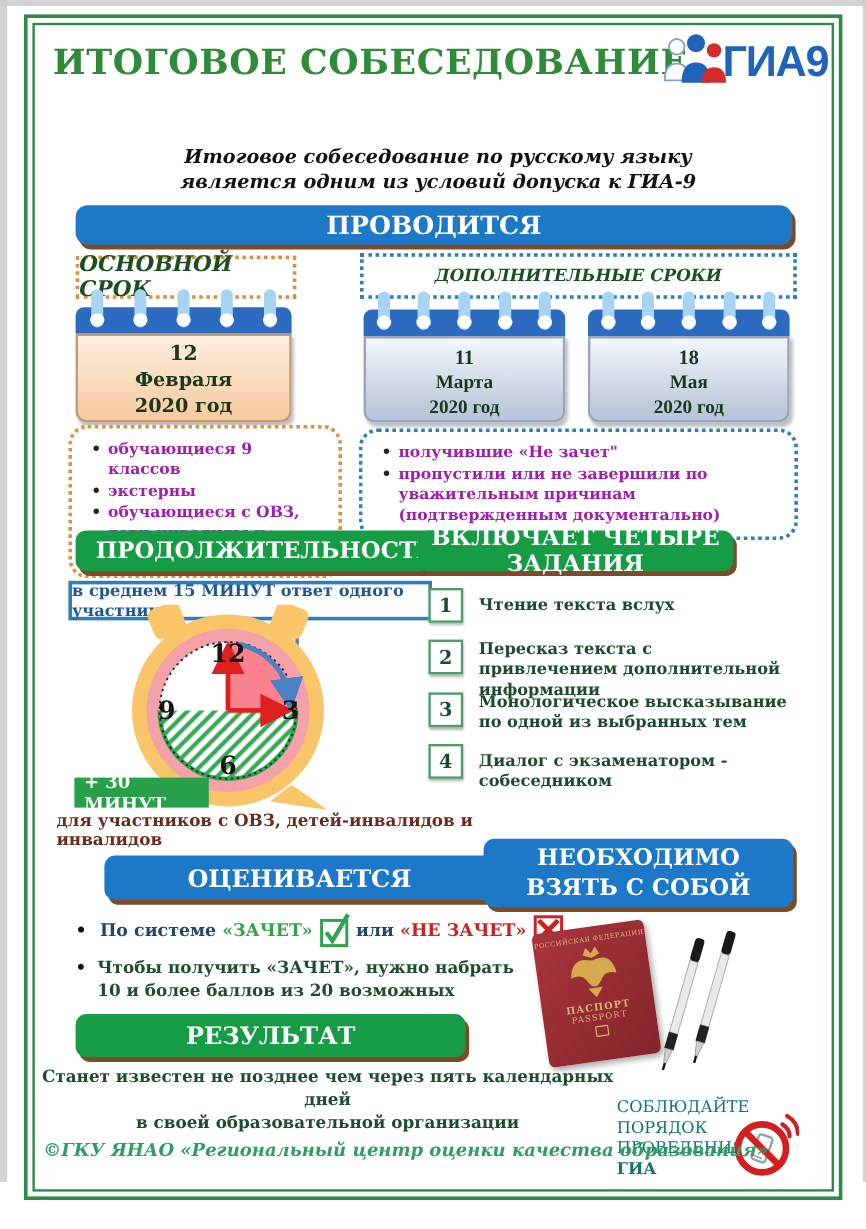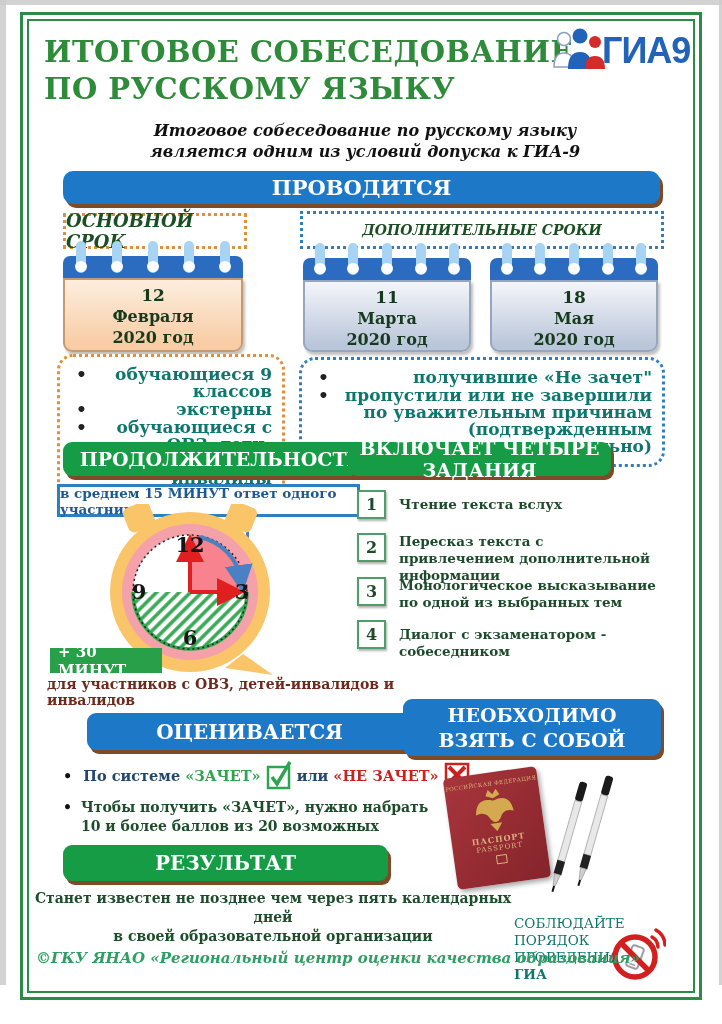--- a/index.html
+++ b/index.html
@@ -31,45 +31,45 @@
   .b-eval{left:63px;top:713px;width:325px;height:37px;font-size:20px;margin-left:24px;}
   .b-bring{left:403px;top:699px;width:258px;height:57px;font-size:19px;line-height:25px;}
   .b-result{left:63px;top:845px;width:325px;height:36px;font-size:20px;}
   
   .dotlabel{position:absolute;display:flex;align-items:center;justify-content:center;background:#fff;
             font-weight:bold;font-style:italic;color:#1b4f22;}
   .dotlabel.orange{border:3px dotted #df8f3f;} .dotlabel.blue2{border:3px dotted #2f7fbe;}
   .l-main{left:63px;top:213px;width:178px;height:30px;font-size:18px;}
   .l-add{left:300px;top:211px;width:358px;height:32px;font-size:14px;}
   .dotlist{position:absolute;margin:0;background:#fff;border-radius:16px;list-style:none;
-           color:#0f766e;font-weight:bold;font-size:17px;line-height:17px;padding:9px 10px 8px 30px;text-align:right;}
+           color:#a21caf;font-weight:bold;font-size:13px;line-height:17px;padding:9px 10px 8px 30px;}
   .dotlist.orange-list{left:57px;top:354px;width:182px;border:3px dotted #df8f3f;}
   .dotlist.blue-list{left:299px;top:357px;width:320px;border:3px dotted #2f7fbe;}
   .dotlist li{position:relative;margin-bottom:1px;}
   .dotlist li::before{content:"•";position:absolute;left:-14px;color:#222;}
   
   .cal{position:absolute;}
   .cal-header{position:relative;height:22px;background:#2b6cc0;border-radius:7px 7px 0 0;}
   .ring{position:absolute;top:-15px;width:10px;height:32px;background:#a7d4f2;border-radius:5px;}
   .ring::after{content:"";position:absolute;left:-1px;bottom:1px;width:12px;height:11px;background:#fff;border-radius:50%;}
   .ring.r1{left:calc(10% - 5px);} .ring.r2{left:calc(30% - 5px);} .ring.r3{left:calc(50% - 5px);}
   .ring.r4{left:calc(70% - 5px);} .ring.r5{left:calc(90% - 5px);}
   .cal-body{border-radius:0 0 9px 9px;text-align:center;font-weight:bold;color:#173a1d;padding-top:5px;
             box-shadow:2px 3px 3px rgba(0,0,0,.25);}
   .cal-body.peach{height:65px;background:linear-gradient(180deg,#fdeede 0%,#f8cda6 90%);border:2px solid #c49a72;}
-  .cal-body.bluegray{height:63px;background:linear-gradient(180deg,#f4f6fa 0%,#bac6da 92%);border:2px solid #98a5bf;}
+  .cal-body.bluegray{height:63px;background:linear-gradient(180deg,#f4f6fa 0%,#bac6da 92%);border:2px solid #98a5bf;font-family:Liberation Serif, serif;}
   .cal-day{font-size:17px;line-height:21px;} .cal-month,.cal-year{font-size:16px;line-height:21px;}
   
   .callout{position:absolute;left:57px;top:484px;width:297px;height:27px;border:3px solid #2f7fbe;background:#fff;
            display:flex;align-items:center;justify-content:center;color:#1d5796;font-weight:bold;font-size:13.5px;}
   .vline{position:absolute;width:3px;}
   .vline.blue-line{left:246px;top:511px;height:76px;background:#4a80c4;}
   .vline.green-line{left:138px;top:598px;height:52px;background:#28a04a;}
   .clock{position:absolute;left:95px;top:504px;}
-  .plus30{position:absolute;left:50px;top:648px;width:112px;height:25px;background:#28a04a;color:#fff;
+  .plus30{position:absolute;left:62px;top:648px;width:112px;height:25px;background:#28a04a;color:#fff;
           font-weight:bold;font-size:15px;display:flex;align-items:center;padding-left:8px;box-sizing:border-box;}
   .ovz-note{position:absolute;left:47px;top:676px;width:400px;color:#6b2a1c;font-weight:bold;font-size:14px;}
   
   .task{position:absolute;left:357px;display:flex;gap:13px;width:305px;}
   .tnum{flex:0 0 auto;width:29px;height:29px;border:2px solid #4f9e6a;background:#fff;color:#1c4a2a;
         font-weight:bold;font-size:16px;display:flex;align-items:center;justify-content:center;
         box-shadow:1px 2px 2px rgba(0,0,0,.3);box-sizing:border-box;}
   .ttext{color:#1c4a2a;font-weight:bold;font-size:13.5px;line-height:17px;width:262px;}
   .task.single .ttext{margin-top:6px;}
   
@@ -107,21 +107,20 @@
   <div class="edge top"></div>
   <div class="edge left"></div>
   <div class="edge right"></div>
 
   <div class="frame">
     <div class="frame-inner"></div>
   </div>
 
   <h1 class="title">
     <div>ИТОГОВОЕ СОБЕСЕДОВАНИЕ</div>
-    <div>ПО РУССКОМУ ЯЗЫКУ</div>
   </h1>
 
   <div class="logo">
     <svg width="56" height="48" viewBox="0 0 56 48">
       <circle cx="14" cy="12" r="6.5" fill="#fff" stroke="#8aa0c0" stroke-width="1.5"></circle>
       <path d="M4,40 q0,-14 10,-14 q10,0 10,14 z" fill="#fff" stroke="#8aa0c0" stroke-width="1.5"></path>
       <circle cx="30" cy="9" r="7.5" fill="#2063b8"></circle>
       <path d="M18,42 q0,-17 12,-17 q12,0 12,17 z" fill="#2063b8"></path>
       <circle cx="45" cy="15" r="6" fill="#d42b2b"></circle>
       <path d="M35,42 q0,-13 10,-13 q10,0 10,13 z" fill="#d42b2b"></path>

